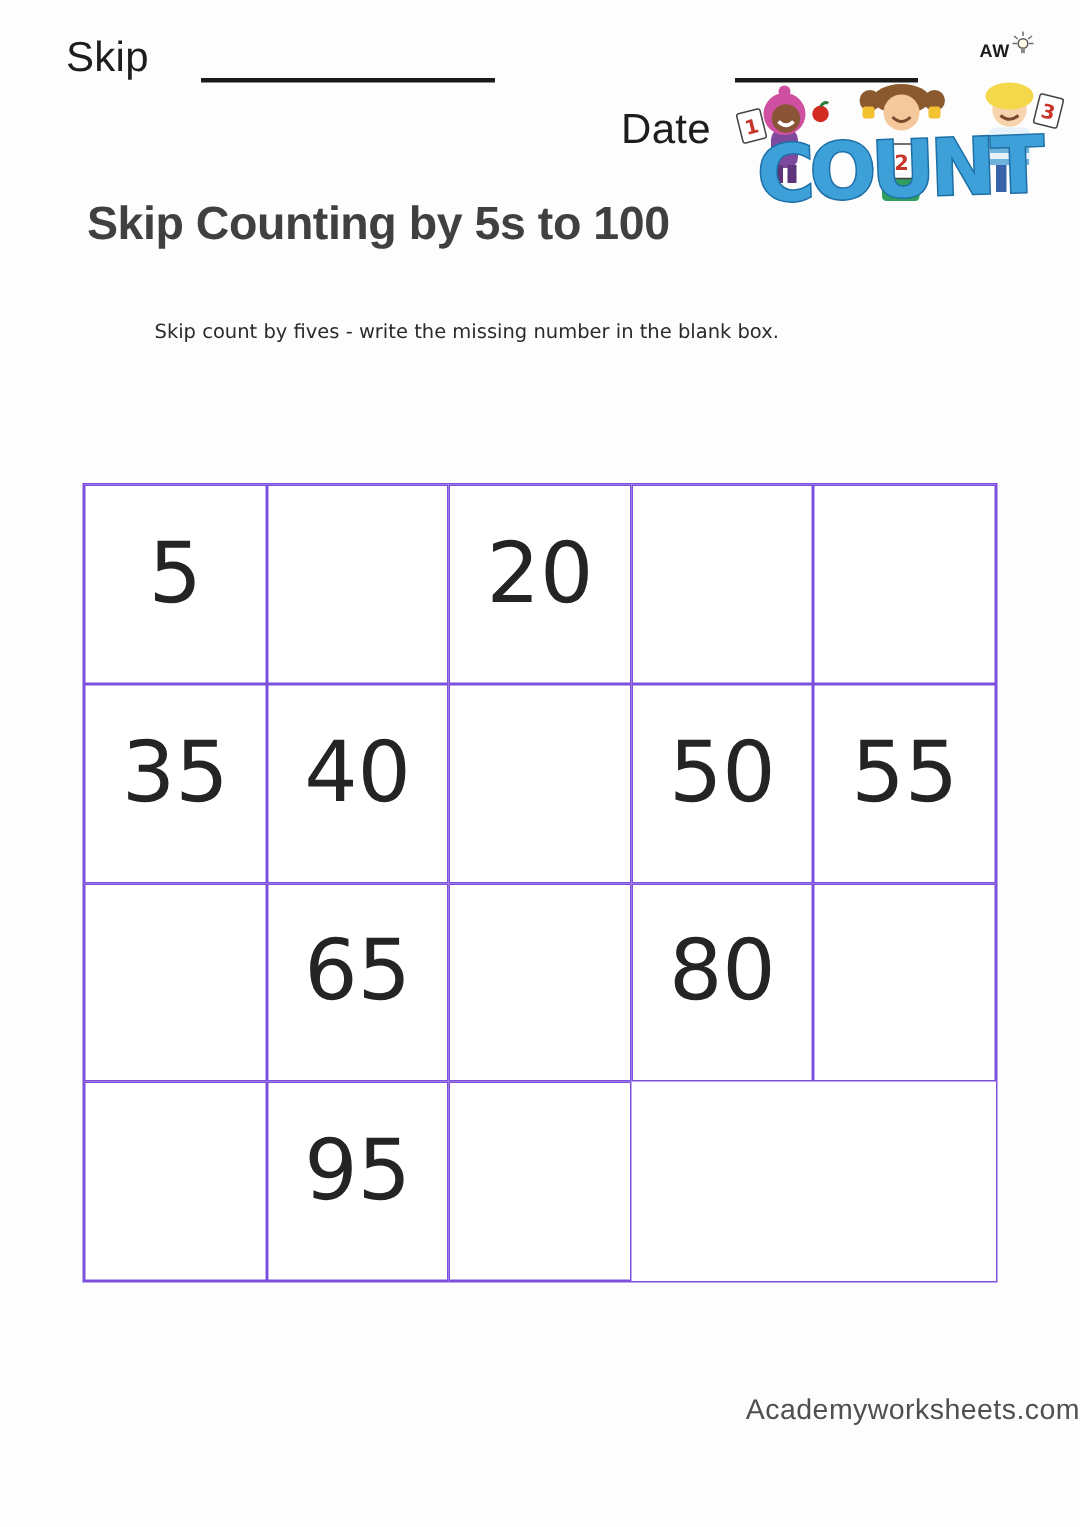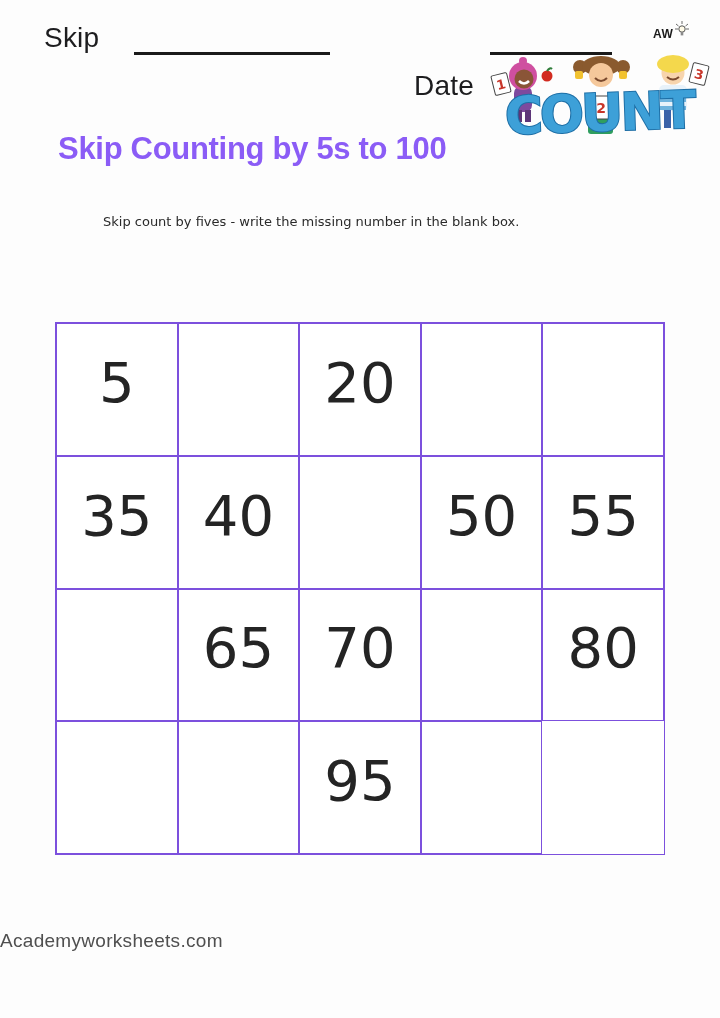--- a/index.html
+++ b/index.html
@@ -34,21 +34,21 @@
     font-size:12px;font-weight:bold;color:#1a1a1a;letter-spacing:0.5px;
   }
   .aw-logo svg{margin-left:1px;}
   
   .count-illustration{
     position:absolute;left:487px;top:52px;width:226px;height:88px;
   }
   
   .page-title{
     position:absolute;left:58px;top:131px;margin:0;
-    font-size:31px;font-weight:bold;color:#8b5cf6;letter-spacing:-0.3px;
+    font-size:31px;font-weight:bold;color:#404040;letter-spacing:-0.3px;
     font-family:"Liberation Sans",sans-serif;
   }
   
   .instructions{
     position:absolute;left:103px;top:209px;margin:0;
     font-size:13px;line-height:26px;color:#2a2a2a;
     font-family:"DejaVu Sans",sans-serif;
   }
   
   .count-grid{
@@ -64,21 +64,21 @@
   .cell{
     border:1.5px solid #7c50dd;
     display:flex;align-items:center;justify-content:center;
     padding-bottom:14px;box-sizing:border-box;
     font-family:"DejaVu Sans",sans-serif;
     font-size:56px;color:#242424;
   }
   
   .footer{
     position:absolute;left:0;top:930px;width:720px;
-    text-align:left;
+    text-align:right;
     font-size:19px;color:#4f4f4f;letter-spacing:0.3px;
   }
 </style>
 </head>
 <body>
 
 <div class="page">
 
   <span class="name-label">Skip</span>
   <div class="name-line"></div>
@@ -166,21 +166,20 @@
 
     <div class="cell"></div>
     <div class="cell">35</div>
     <div class="cell">40</div>
     <div class="cell"></div>
     <div class="cell">50</div>
 
     <div class="cell">55</div>
     <div class="cell"></div>
     <div class="cell">65</div>
-    <div class="cell">70</div>
     <div class="cell"></div>
 
     <div class="cell">80</div>
     <div class="cell"></div>
     <div class="cell"></div>
     <div class="cell">95</div>
     <div class="cell"></div>
   </div>
 
   <div class="footer">Academyworksheets.com</div>

